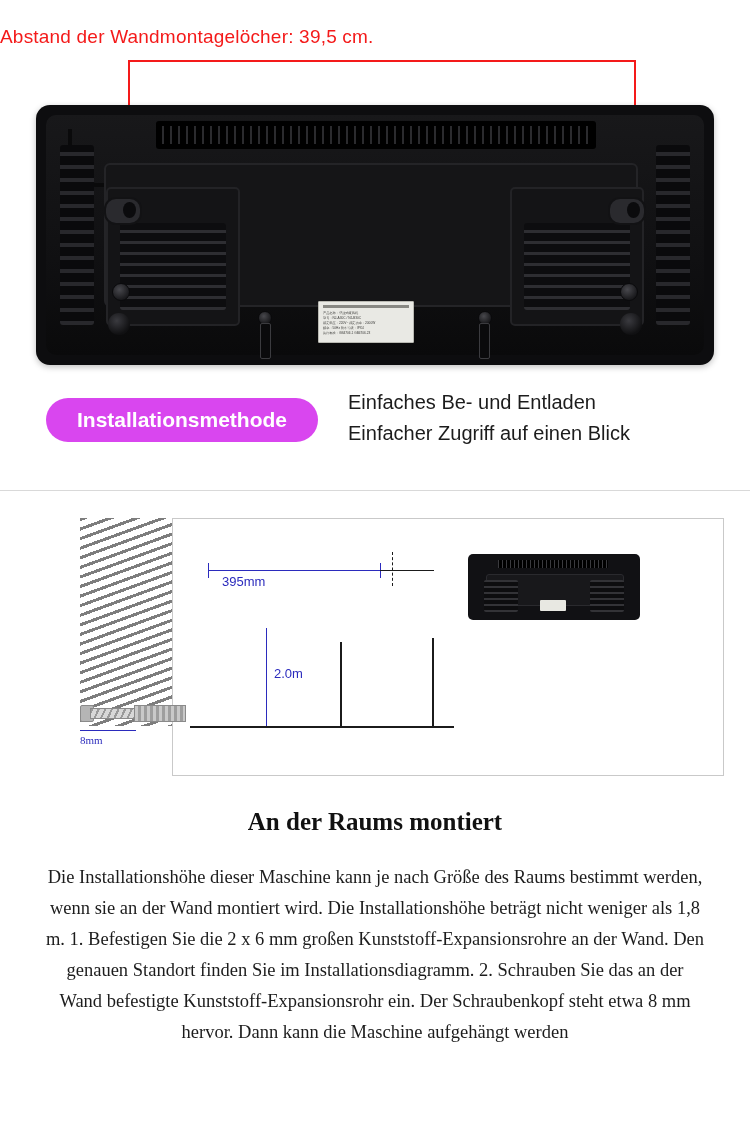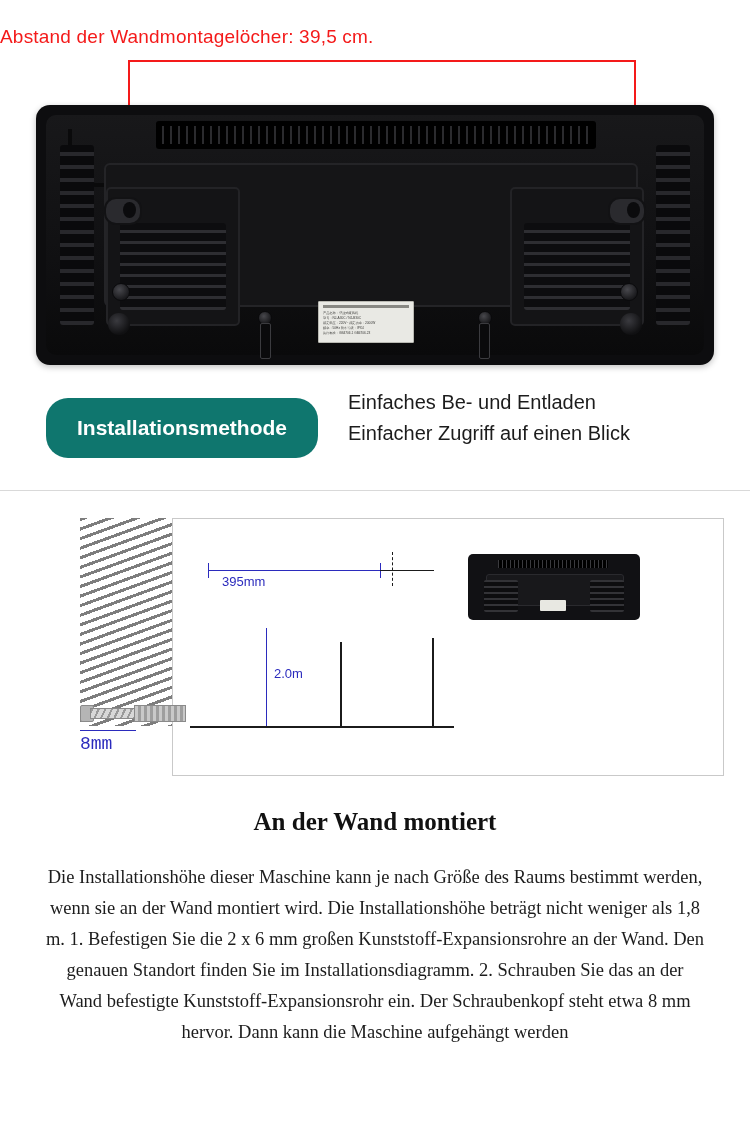--- a/index.html
+++ b/index.html
@@ -192,22 +192,22 @@
     border-right: none; border-top: none;
     border-bottom-left-radius: 28px;
   }
 
   
   .badge {
     position: absolute;
     left: 46px;
     top: 398px;
     width: 272px;
-    height: 60px;
-    background: #0f766e;
+    height: 44px;
+    background: #d946ef;
     border-radius: 22px;
     color: #fff;
     font-size: 21px;
     font-weight: bold;
     display: flex;
     align-items: center;
     justify-content: center;
     font-family: "Liberation Sans", sans-serif;
   }
   .badge-side {
@@ -342,22 +342,22 @@
   .mm8-line {
     position: absolute;
     left: 0; top: 212px;
     width: 56px; height: 1px;
     background: #2b2bbd;
   }
   .mm8-text {
     position: absolute;
     left: 0; top: 216px;
     color: #2b2bbd;
-    font-size: 18px;
-    font-family: Liberation Mono, monospace;
+    font-size: 11px;
+    font-family: Liberation Serif, serif;
     text-align: center;
   }
 
   
   .section-title {
     position: absolute;
     left: 0; top: 808px;
     width: 750px;
     text-align: center;
     font-size: 25px;
@@ -458,14 +458,14 @@
 
   <div class="screw">
     <div class="screw-head"></div>
     <div class="screw-shaft"></div>
     <div class="screw-anchor"></div>
   </div>
   <div class="mm8-line"></div>
   <div class="mm8-text">8mm</div>
 </div>
 
-<div class="section-title">An der Wand montiert</div>
+<div class="section-title">An der Raums montiert</div>
 <div class="body-copy">Die Installationshöhe dieser Maschine kann je nach Größe des Raums bestimmt werden, wenn sie an der Wand montiert wird. Die Installationshöhe beträgt nicht weniger als 1,8 m. 1. Befestigen Sie die 2 x 6 mm großen Kunststoff-Expansionsrohre an der Wand. Den genauen Standort finden Sie im Installationsdiagramm. 2. Schrauben Sie das an der Wand befestigte Kunststoff-Expansionsrohr ein. Der Schraubenkopf steht etwa 8 mm hervor. Dann kann die Maschine aufgehängt werden</div>
 
 </body></html>

